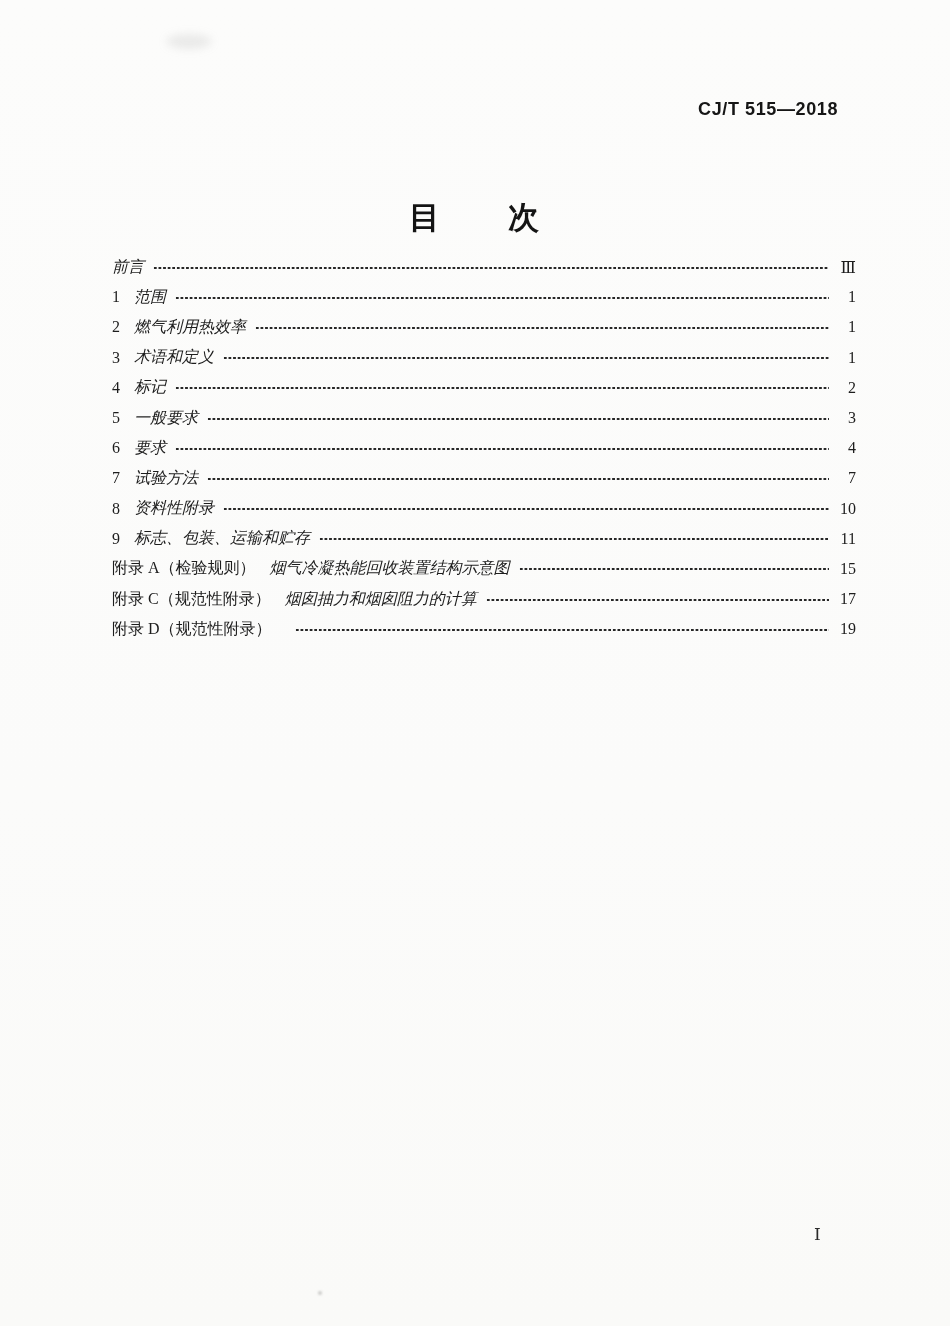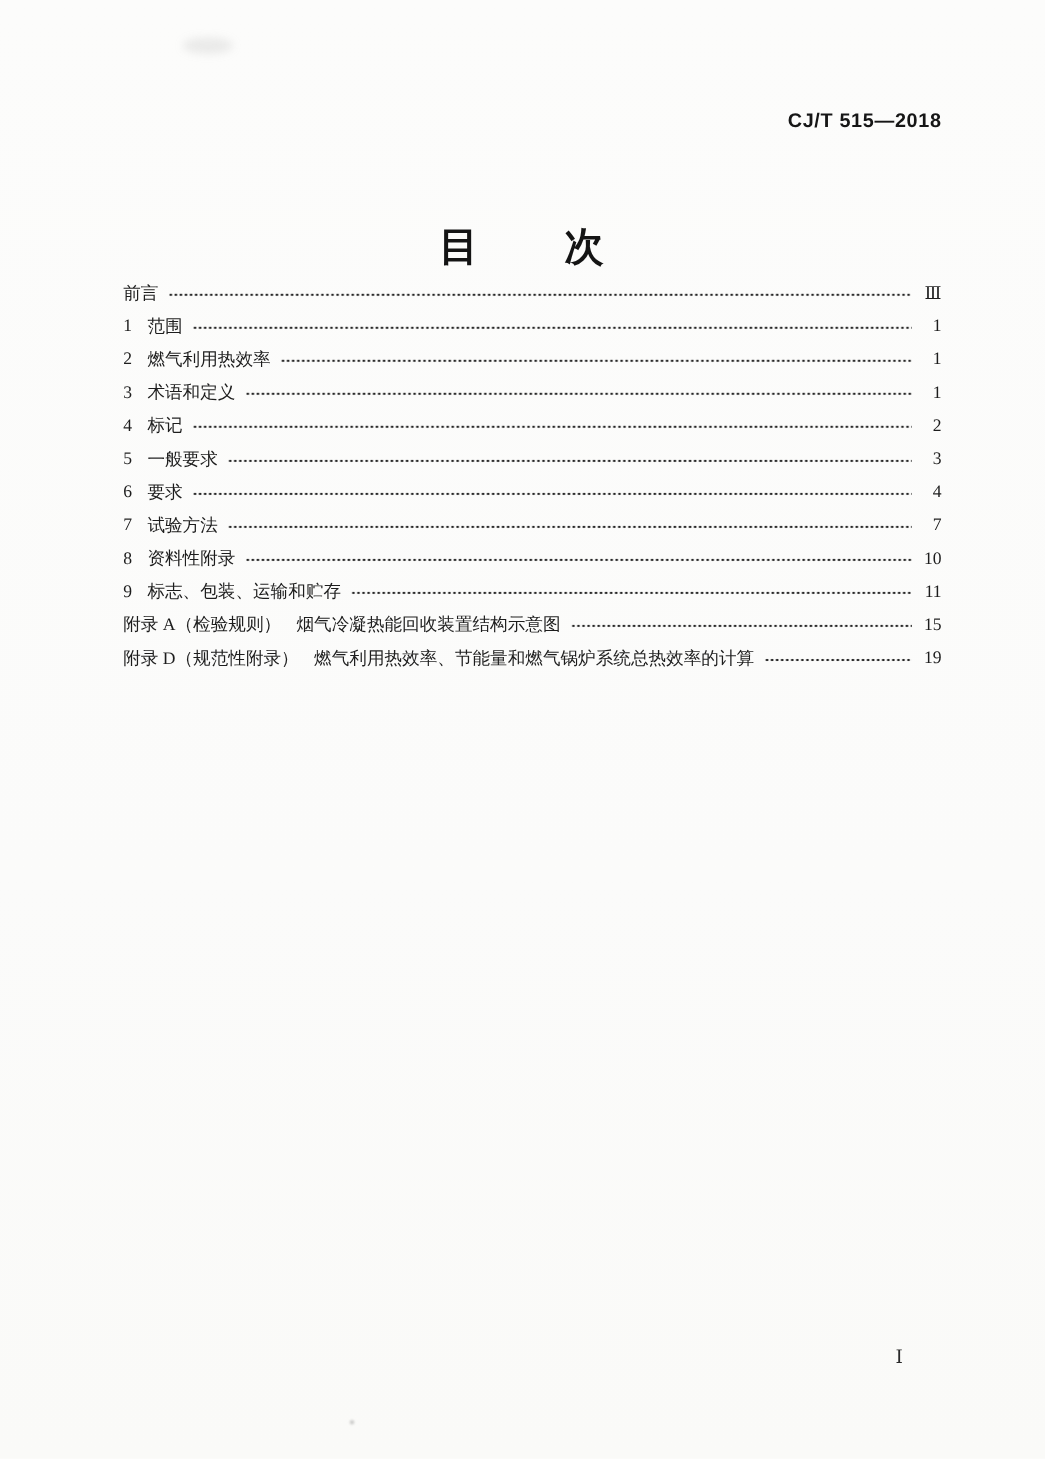--- a/index.html
+++ b/index.html
@@ -11,49 +11,49 @@
     color: #1c1c1c;
     overflow: hidden;
   }
   .page {
     position: relative;
     width: 950px; height: 1326px;
     background: linear-gradient(180deg, #fcfcfb 0%, #fbfbfa 60%, #fafaf8 100%);
   }
   .standard-number {
     position: absolute;
-    top: 99px; right: 94px;
+    top: 99px; right: 112px;
     font-family: "Liberation Sans", "DejaVu Sans", sans-serif;
     font-size: 18px; font-weight: 700;
     letter-spacing: 0.6px;
     color: #161616;
   }
   .doc-title {
     position: absolute;
     top: 176px; left: 0; width: 100%;
     text-align: center;
-    font-size: 36px; font-weight: 700;
+    font-size: 31px; font-weight: 700;
     letter-spacing: 2px;
     white-space: pre;
     color: #141414;
   }
   .toc-list {
     position: absolute;
     top: 252px; left: 112px; right: 94px;
   }
   .toc-row {
     display: flex;
     align-items: center;
     height: 30.2px;
     font-size: 16px;
     color: #1d1d1d;
   }
   .toc-prefix { white-space: nowrap; }
   .toc-prefix:not(:empty) { margin-right: 14px; }
-  .toc-title { white-space: nowrap; }
+  .toc-title { white-space: nowrap; font-style: italic; }
   .toc-leader {
     flex: 1 1 auto;
     height: 16px;
     margin: 1px 7px 0 9px;
     background-image: radial-gradient(circle, #262626 1.05px, rgba(0,0,0,0) 1.4px);
     background-size: 4.6px 16px;
     background-position: left center;
     background-repeat: repeat-x;
   }
   .toc-page {
@@ -166,24 +166,29 @@
     </div>
 
     <div class="toc-row">
       <span class="toc-prefix">附录 A（检验规则）</span>
       <span class="toc-title">烟气冷凝热能回收装置结构示意图</span>
       <span class="toc-leader"></span>
       <span class="toc-page">15</span>
     </div>
 
 
+    <div class="toc-row">
+      <span class="toc-prefix">附录 C（规范性附录）</span>
+      <span class="toc-title">烟囱抽力和烟囱阻力的计算</span>
+      <span class="toc-leader"></span>
+      <span class="toc-page">17</span>
+    </div>
 
     <div class="toc-row">
       <span class="toc-prefix">附录 D（规范性附录）</span>
-      <span class="toc-title">燃气利用热效率、节能量和燃气锅炉系统总热效率的计算</span>
       <span class="toc-leader"></span>
       <span class="toc-page">19</span>
     </div>
   </div>
 
   <div class="page-footer">Ⅰ</div>
 
 </div>
 
 </body></html>

